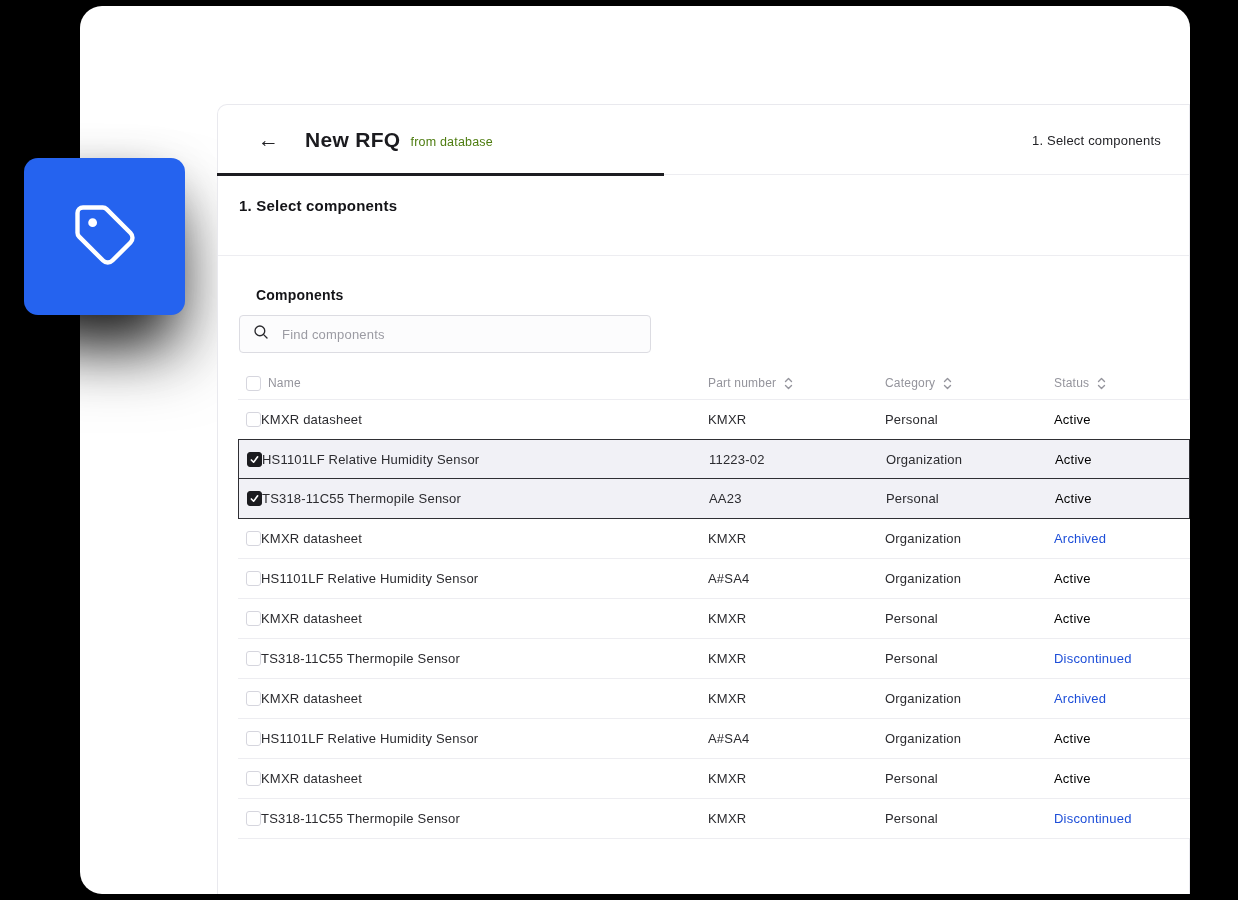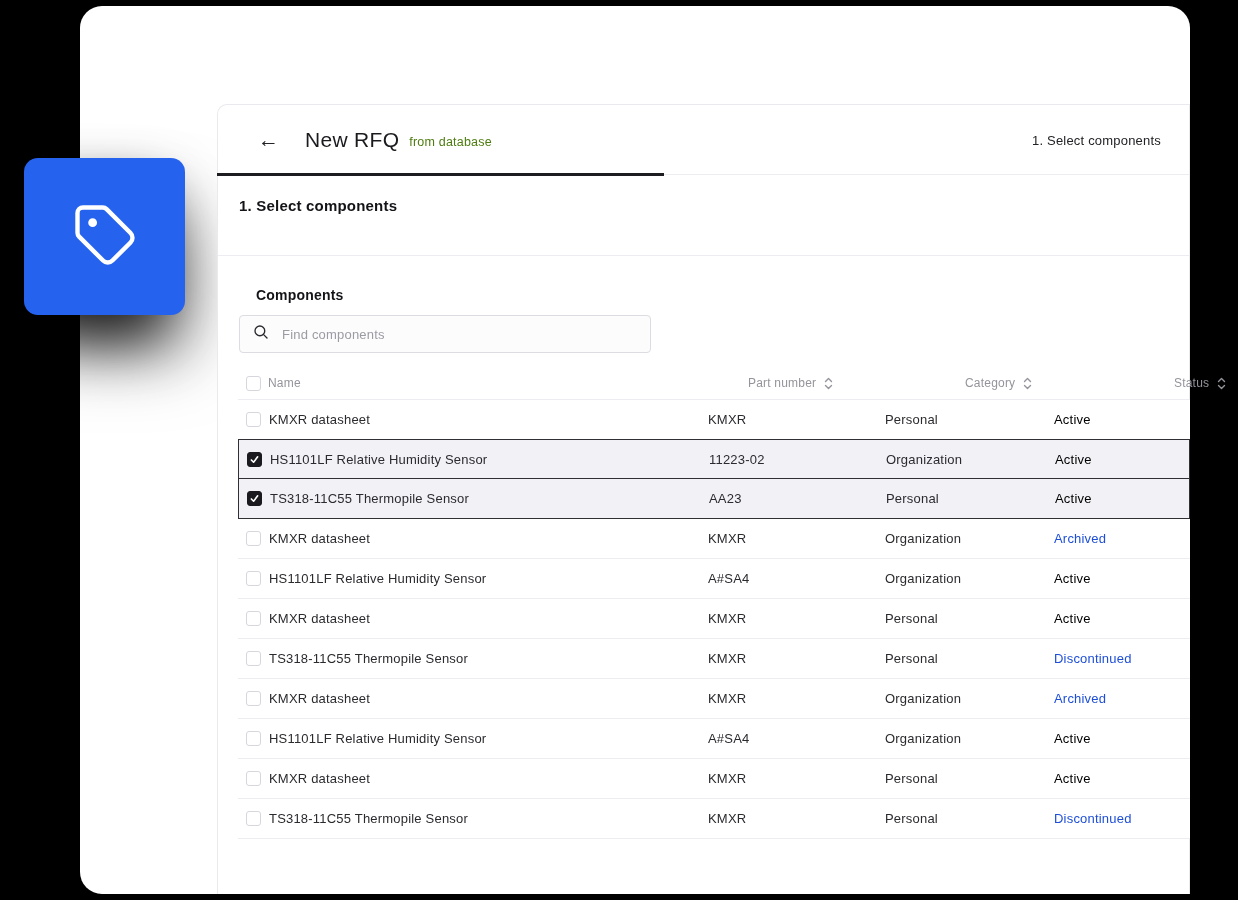--- a/index.html
+++ b/index.html
@@ -19,21 +19,21 @@
 
   
   .card { position:absolute; left:217px; top:104px; width:973px; height:790px;
           background:#fff; border:1px solid #e9e9ee; border-bottom:none;
           border-radius:10px 0 0 0; }
 
   .card-header { position:relative; height:70px; display:flex; align-items:center;
                  padding-left:40px; border-bottom:1px solid #ededf1; }
   .back-btn { background:none; border:none; font-size:21px; color:#232327;
               cursor:pointer; line-height:1; padding:0; }
-  .title { font-size:21px; font-weight:400; color:#1b1b1f; margin-left:26px;
+  .title { font-size:21px; font-weight:700; color:#1b1b1f; margin-left:26px;
            letter-spacing:.3px; }
   .subtitle { font-size:12.5px; color:#4d7c0f; margin-left:10px; margin-top:5px;
               letter-spacing:.2px; }
   .tab-indicator { position:absolute; left:-1px; bottom:-2px; width:447px; height:3px;
                    background:#1d1d21; }
   .step-indicator { position:absolute; right:28px; top:50%; transform:translateY(-50%);
                     font-size:13px; color:#232327; letter-spacing:.2px; }
 
   .section-intro { padding:22px 0 0 21px; border-bottom:1px solid #ededf1; height:81px; }
   .section-title { font-size:15px; font-weight:700; color:#141418; letter-spacing:.2px; }
@@ -48,26 +48,26 @@
   .search-box svg { width:18px; height:18px; flex:0 0 auto; }
   .search-input { border:none; outline:none; background:transparent; flex:1;
                   margin-left:12px; font-size:13px; color:#0369a1;
                   font-family:"Liberation Sans", sans-serif; letter-spacing:.2px; }
   .search-input::placeholder { color:#9b9ba3; }
 
   
   .table { margin:14px 0 0 20px; width:952px; }
   .t-row { display:grid; grid-template-columns:470px 177px 169px 1fr;
            align-items:center; border-bottom:1px solid #ededf1; }
-  .t-head { height:33px;gap:40px; }
+  .t-head { height:33px; }
   .t-head .cell { font-size:12px; color:#94949c; letter-spacing:.2px;
                   display:flex; align-items:center; gap:7px; }
   .row { height:40px; cursor:pointer; background:#fff; }
   .cell { font-size:13px; color:#2b2b2f; letter-spacing:.2px; }
-  .cell-name { display:flex; align-items:center; gap:8px; padding-left:8px; }
+  .cell-name { display:flex; align-items:center; padding-left:8px; }
   .sort-icon svg { width:11px; height:13px; display:block; }
 
   .checkbox { width:15px; height:15px; border:1px solid #d6d6de; border-radius:3px;
               background:#fff; flex:0 0 auto; display:flex; align-items:center;
               justify-content:center; cursor:pointer; }
   .checkbox .check { display:none; }
   .checkbox.checked { background:#1b1b1f; border-color:#1b1b1f; }
   .checkbox.checked .check { display:block; width:9px; height:9px; }
 
   .row.selected { background:#f1f1f6; border-bottom:1px solid #2f2f34;

